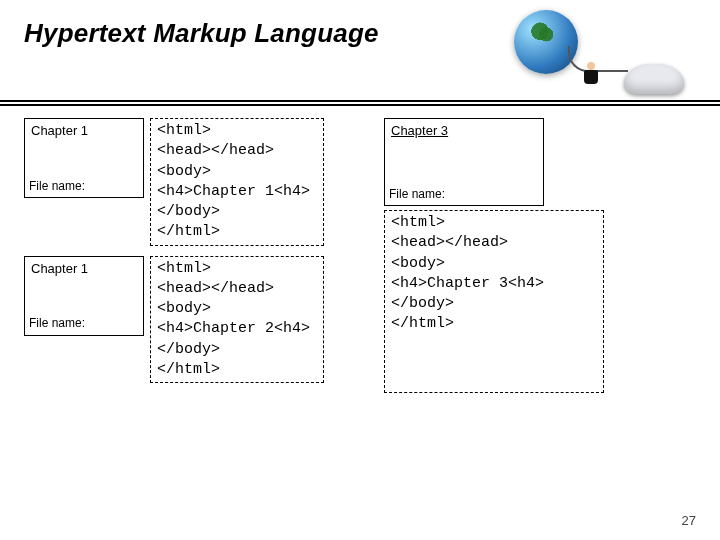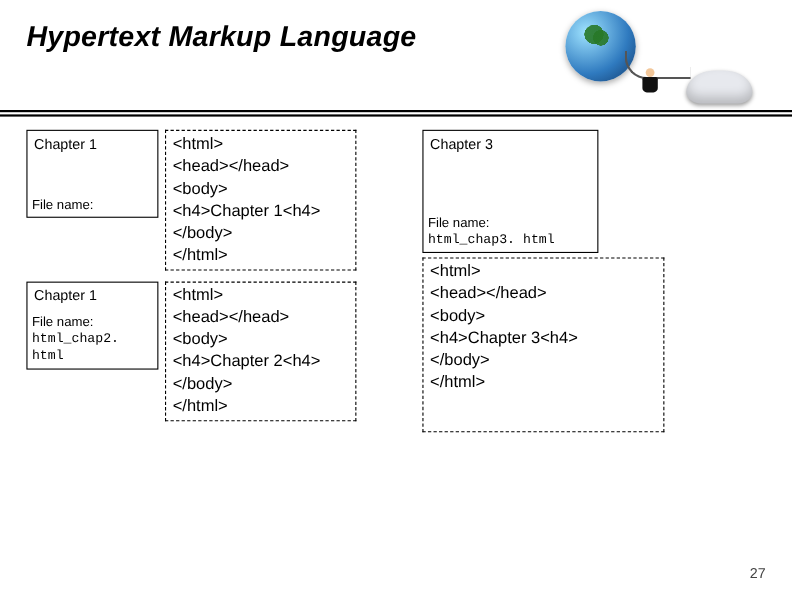--- a/index.html
+++ b/index.html
@@ -33,23 +33,23 @@
   .cols { display:flex; gap:10px; }
   .col { display:flex; flex-direction:column; }
   .col.left { width:300px; }
   .col.right { width:300px; margin-left:50px; }
 
   .row { display:flex; gap:6px; margin-bottom:10px; }
   .card { border:1.5px solid #000; width:120px; height:80px; padding:4px 6px; font-size:13px; position:relative; }
   .card .file { position:absolute; left:4px; bottom:4px; font-size:12px; line-height:1.2; }
   .file-label { display:block; }
   .file-name { font-family: "Courier New", monospace; font-size:12px; }
-  .codebox { border:1.5px dashed #000; flex:1; padding:2px 6px; font-family:Liberation Sans, sans-serif; font-size:15px; line-height:1.35; white-space:pre; }
+  .codebox { border:1.5px dashed #000; flex:1; padding:2px 6px; font-family:Liberation Mono, monospace; font-size:15px; line-height:1.35; white-space:pre; }
 
-  .col.right .card { height:112px; }
+  .col.right .card { height:88px;text-decoration:underline; }
   .col.right .codebox { min-height:120px; }
 
   .pagenum { position:absolute; right:24px; bottom:12px; font-size:13px; color:#444; }
 </style>
 </head>
 <body>
 
 <div class="slide">
   <div class="title">Hypertext Markup Language</div>
 
@@ -86,39 +86,37 @@
 &lt;h4&gt;Chapter 1&lt;h4&gt;
 &lt;/body&gt;
 &lt;/html&gt;</div>
         </div>
 
         <div class="row">
           <div class="card">
             <span>Chapter 1</span>
             <div class="file">
               <span class="file-label">File name:</span>
-              <span class="file-name">html_chap2. html</span>
             </div>
           </div>
           <div class="codebox">&lt;html&gt;
 &lt;head&gt;&lt;/head&gt;
 &lt;body&gt;
 &lt;h4&gt;Chapter 2&lt;h4&gt;
 &lt;/body&gt;
 &lt;/html&gt;</div>
         </div>
 
       </div>
 
       <div class="col right">
         <div class="card" style="width:160px">
           <span>Chapter 3</span>
           <div class="file">
             <span class="file-label">File name:</span>
-            <span class="file-name">html_chap3. html</span>
           </div>
         </div>
         <div class="codebox" style="margin-top:4px;width:220px">&lt;html&gt;
 &lt;head&gt;&lt;/head&gt;
 &lt;body&gt;
 &lt;h4&gt;Chapter 3&lt;h4&gt;
 &lt;/body&gt;
 &lt;/html&gt;</div>
       </div>
     </div>

